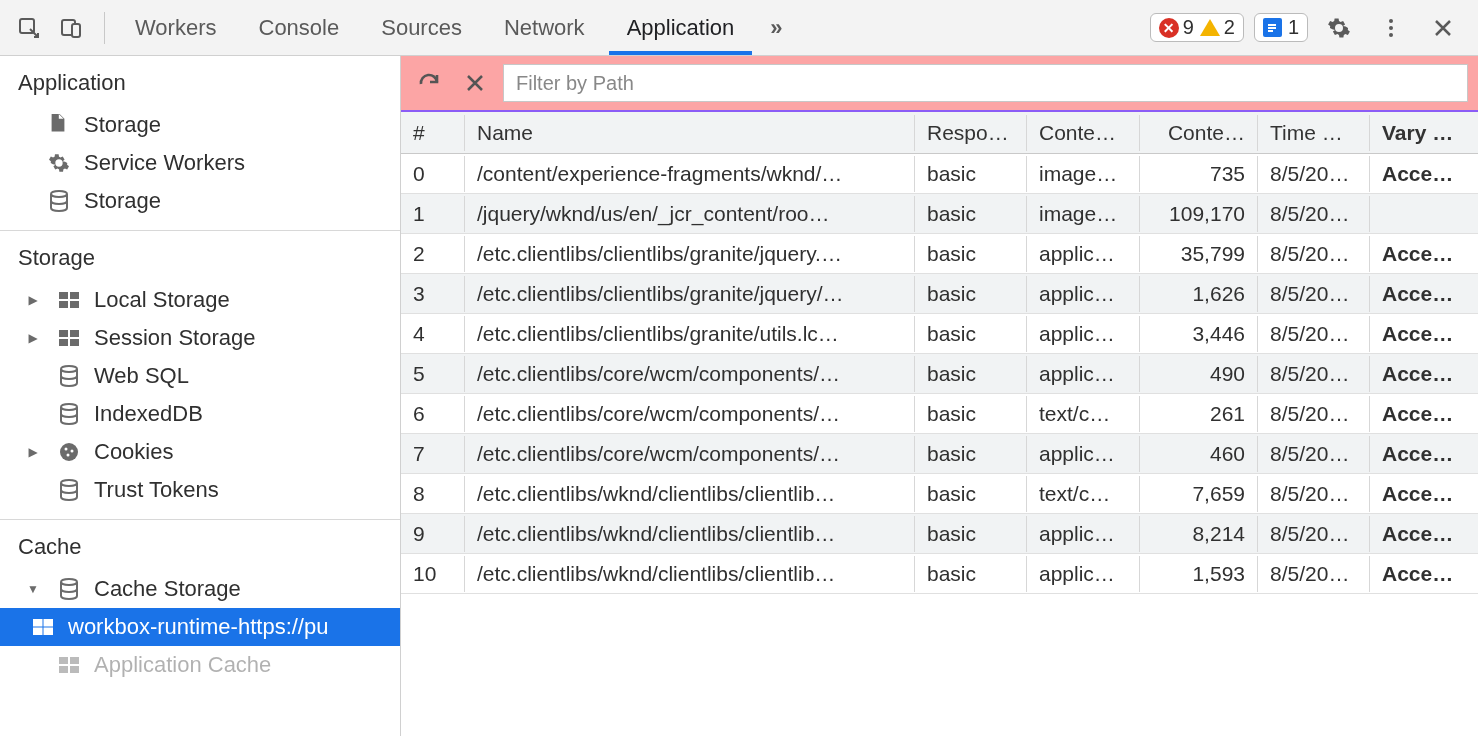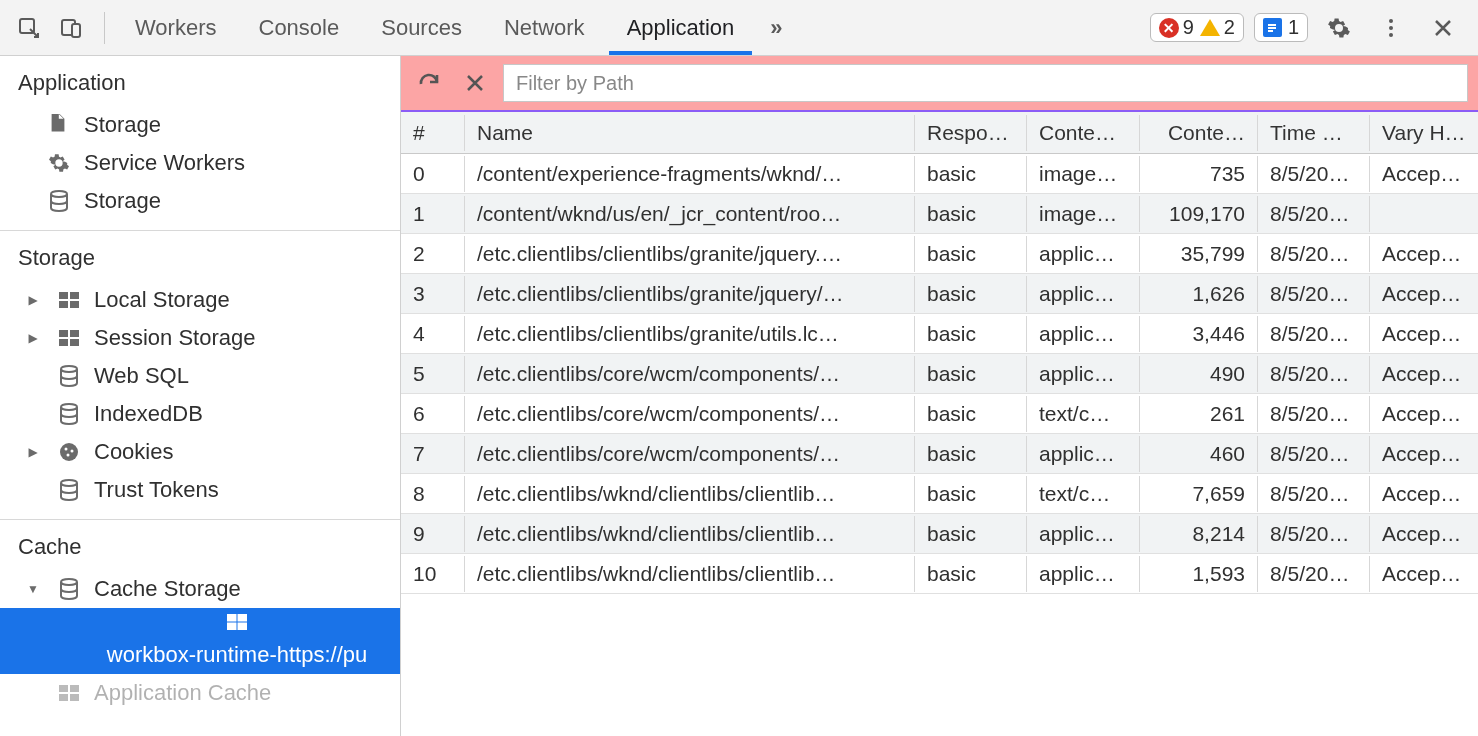--- a/index.html
+++ b/index.html
@@ -98,21 +98,21 @@
     padding: 6px 0 6px 46px;
     font-size:22px;
     color:#303030;
     gap:12px;
     cursor:pointer;
     white-space:nowrap;
   }
   .sb-item .disc { width:14px; text-align:center; color:#6b6b6b; font-size:12px;}
   .sb-item.level2 { padding-left: 22px; }
   .sb-item.level2 .disc { width:22px; }
-  .sb-item.level3 { padding-left: 74px; flex-direction: column; }
+  .sb-item.level3 { padding-left: 30px; }
   .sb-item.selected {
     background:#1a73e8; color:#fff;
   }
   .sb-item.selected .iconwrap svg { fill:#fff; stroke:#fff;}
   .sb-item .iconwrap{ width:26px; display:flex; justify-content:center;}
   .sb-divider { height:1px; background:#d8d8d8; margin:10px 0 0 0;}
   .sb-item.muted { color:#555; }
 
   
   .panel {
@@ -148,21 +148,21 @@
     background:#f1f3f4;
     border-bottom:1px solid #c9c9c9;
     height:42px;
   }
   .th, .td {
     padding: 6px 12px;
     overflow:hidden; text-overflow:ellipsis; white-space:nowrap;
     border-right:1px solid #d7d7d7;
   }
   .th { color:#333; }
-  .thead-row .th:last-child, .trow .td:last-child { border-right:none; }
+  .thead-row .th:last-child, .trow .td:last-child { border-right:none;font-weight:bold; }
   .col-idx { width:64px; text-align:left;}
   .col-name { width:450px; }
   .col-resp { width:112px; text-align:left;}
   .col-ctype { width:113px; }
   .col-clen { width:118px; text-align:right;}
   .col-time { width:112px; }
   .col-vary { flex:1; }
   .trow { height:40px; }
   .trow.alt { background:#f1f3f4; }
   .tbody { flex:1; overflow-y:hidden; position:relative;}
@@ -415,21 +415,21 @@
               <div class="td col-idx">0</div>
               <div class="td col-name">/content/experience-fragments/wknd/…</div>
               <div class="td col-resp">basic</div>
               <div class="td col-ctype">image…</div>
               <div class="td col-clen">735</div>
               <div class="td col-time">8/5/20…</div>
               <div class="td col-vary">Accep…</div>
             </div>
             <div class="trow alt">
               <div class="td col-idx">1</div>
-              <div class="td col-name">/content/wknd/us/en/_jcr_content/roo…</div>
+              <div class="td col-name">/jquery/wknd/us/en/_jcr_content/roo…</div>
               <div class="td col-resp">basic</div>
               <div class="td col-ctype">image…</div>
               <div class="td col-clen">109,170</div>
               <div class="td col-time">8/5/20…</div>
               <div class="td col-vary"></div>
             </div>
             <div class="trow">
               <div class="td col-idx">2</div>
               <div class="td col-name">/etc.clientlibs/clientlibs/granite/jquery.…</div>
               <div class="td col-resp">basic</div>

